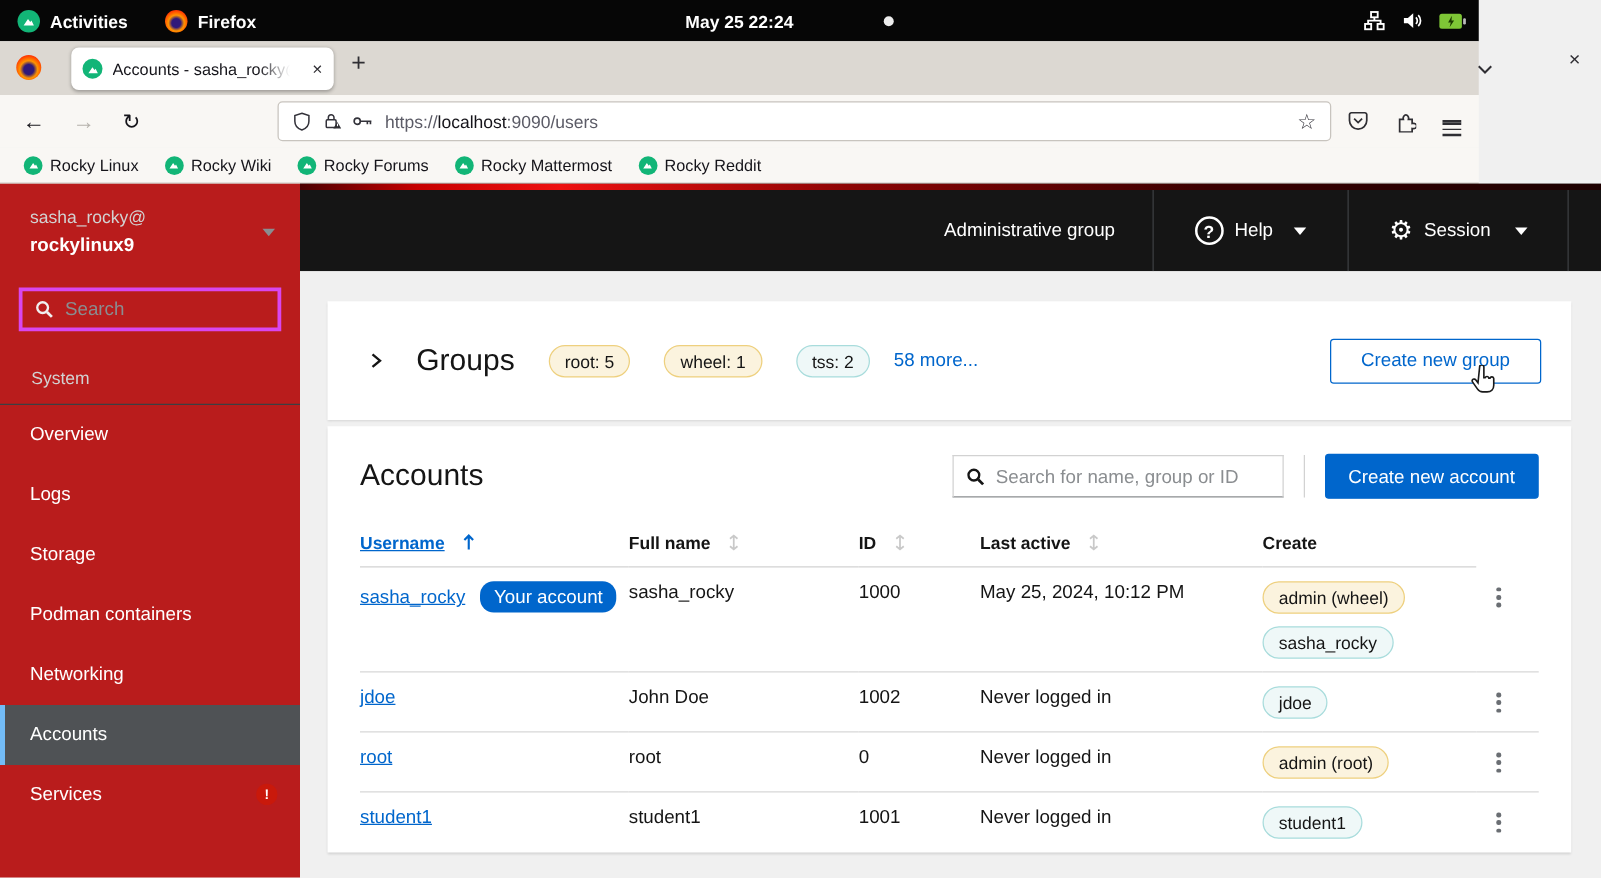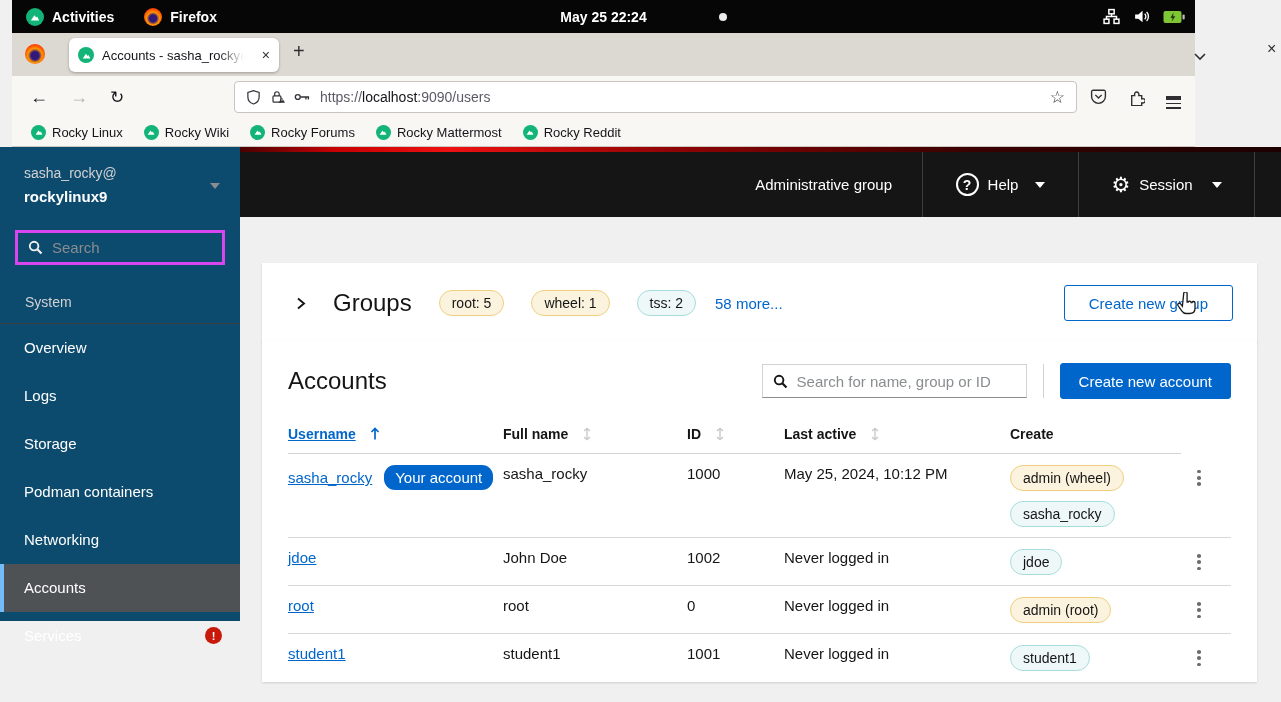--- a/index.html
+++ b/index.html
@@ -1,17 +1,17 @@
 <!DOCTYPE html>
 <html><head>
 <meta charset="utf-8">
 <style>
   * { margin:0; padding:0; box-sizing:border-box; }
   html,body { width:1281px; height:702px; overflow:hidden; font-family:"Liberation Sans", sans-serif; background:#f0f0f0; }
-  .band { position:absolute; left:12px; width:1183px; }
+  .band { position:absolute; left:0; width:1183px; }
 
   
   #system-bar { top:0; height:33px; background:#060606; color:#fff; }
   .sys-left { display:flex; align-items:center; height:100%; padding-left:14px; gap:30px; }
   .sys-group { display:flex; align-items:center; gap:8px; font-size:14px; font-weight:bold; color:#fff; cursor:pointer; }
   .logo-dot { width:18px; height:18px; border-radius:50%; background:#12b577; display:inline-flex; align-items:center; justify-content:center; }
   .ff-ball { width:18px; height:18px; border-radius:50%; background:radial-gradient(circle at 50% 58%, #30197a 0 26%, #ff9500 46%, #ff3b00 72%, #e31587 100%); }
   .sys-clock { position:absolute; left:50%; top:0; transform:translateX(-50%); height:33px; display:flex; align-items:center; font-size:14px; font-weight:bold; }
   .sys-dot { position:absolute; left:707px; top:13px; width:8px; height:8px; border-radius:50%; background:#ececec; }
   .sys-right { position:absolute; right:10px; top:0; height:33px; display:flex; align-items:center; gap:13px; }
@@ -39,21 +39,21 @@
   .url-star { margin-left:auto; font-size:17px; color:#33323a; cursor:pointer; }
   .toolbar-right { position:absolute; right:14px; top:0; height:42px; display:flex; align-items:center; gap:21px; }
   .tb-icon { cursor:pointer; display:flex; }
   .hamburger span { display:block; width:15px; height:1.8px; background:#2f2e33; margin:2.4px 0; }
 
   
   #bookmarks-bar { top:118px; height:29px; background:#f9f7f4; border-bottom:1px solid #ccc8c1; display:flex; align-items:center; padding-left:13px; gap:9px; }
   .bookmark { display:flex; align-items:center; gap:6px; font-size:13px; color:#15141a; padding:2px 6px; cursor:pointer; }
 
   
-  #sidebar { position:absolute; left:0; top:147px; width:240px; height:474px; background:#0c4a6e; }
+  #sidebar { position:absolute; left:0; top:147px; width:240px; height:555px; background:#b91c1c; }
   .user-block { padding:16px 24px 0; position:relative; cursor:pointer; }
   .user-top { color:#d2d2d2; font-size:14px; line-height:1.55; }
   .user-host { color:#fff; font-weight:bold; font-size:15px; line-height:1.55; }
   .user-caret { position:absolute; right:20px; top:36px; }
   .caret { width:0; height:0; border-left:5px solid transparent; border-right:5px solid transparent; border-top:6px solid #fff; display:inline-block; }
   .caret.grey { border-top-color:#8a8d90; }
   .side-search { margin:22px 15px 0; height:35px; border:3px solid #d946ef; display:flex; align-items:center; padding:0 10px; gap:9px; }
   .side-search input { background:transparent; border:none; outline:none; color:#f0f0f0; font-size:15px; width:160px; font-family:"Liberation Sans",sans-serif; }
   .side-search input::placeholder { color:#8a8d90; }
   .side-cat { margin:29px 0 0 25px; color:#d2d2d2; font-size:14px; }
@@ -71,21 +71,21 @@
   .mast-help { width:155px; }
   .mast-session { width:175px; }
   .mast-div { width:1px; background:#3c3f42; }
   .mast-end { width:26px; }
   .q-circle { width:23px; height:23px; border:2px solid #fff; border-radius:50%; display:flex; align-items:center; justify-content:center; font-weight:bold; font-size:14px; }
   .gear { font-size:21px; line-height:1; }
 
   
   #content { position:absolute; left:240px; top:217px; width:1041px; height:485px; background:#f0f0f0; }
   .card { position:absolute; left:22px; width:995px; background:#fff; box-shadow:0 1px 2px rgba(3,3,3,.14); }
-  #groups-card { top:24px; height:80px; display:flex; align-items:center; padding:0 24px;margin-top:22px; }
+  #groups-card { top:24px; height:95px; display:flex; align-items:center; padding:0 24px; }
   .expand-chevron { display:flex; cursor:pointer; margin-left:10px; }
   .panel-title { font-size:24px; color:#151515; font-weight:400; }
   #groups-card .panel-title { margin-left:27px; }
   .chip-row { display:flex; gap:27px; margin-left:27px; align-items:center; }
   .chip { height:26px; padding:0 12px; border-radius:14px; display:inline-flex; align-items:center; font-size:14px; color:#151515; white-space:nowrap; }
   .chip-gold { background:#fbf3de; border:1px solid #eed07e; }
   .chip-cyan { background:#eff8f8; border:1px solid #a8dcdc; }
   .more-link { margin-left:19px; color:#0066cc; font-size:15px; text-decoration:none; cursor:pointer; }
   .btn-secondary { margin-left:auto; height:36px; padding:0 24px; background:#fff; border:1px solid #0066cc; color:#0066cc; font-size:15px; border-radius:3px; cursor:pointer; font-family:"Liberation Sans",sans-serif; }
   #accounts-card { top:124px; height:341px; padding:0 26px; }

